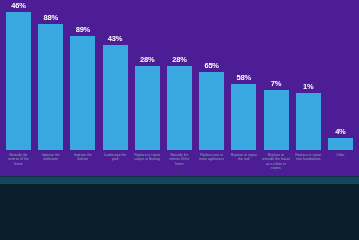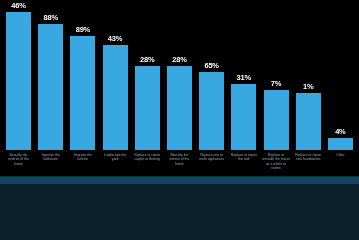--- a/index.html
+++ b/index.html
@@ -10,21 +10,21 @@
     width: 359px;
     height: 184px;
     background: #0a1f2b;
     font-family: "Liberation Sans", sans-serif;
     overflow: hidden;
   }
   #chart-root {
     position: relative;
     width: 359px;
     height: 184px;
-    background: #000000;
+    background: #4c1d95;
     box-sizing: border-box;
   }
   #plot-area {
     position: absolute;
     left: 0;
     top: 0;
     width: 359px;
     height: 150px;
     display: flex;
     align-items: flex-end;
@@ -129,21 +129,21 @@
       <span class="bar-value">28%</span>
       <span class="bar-rect" style="height:84px"></span>
     </div>
 
     <div class="bar-col">
       <span class="bar-value">65%</span>
       <span class="bar-rect" style="height:78px"></span>
     </div>
 
     <div class="bar-col">
-      <span class="bar-value">31%</span>
+      <span class="bar-value">58%</span>
       <span class="bar-rect" style="height:66px"></span>
     </div>
 
     <div class="bar-col">
       <span class="bar-value">7%</span>
       <span class="bar-rect" style="height:60px"></span>
     </div>
 
     <div class="bar-col">
       <span class="bar-value">1%</span>

